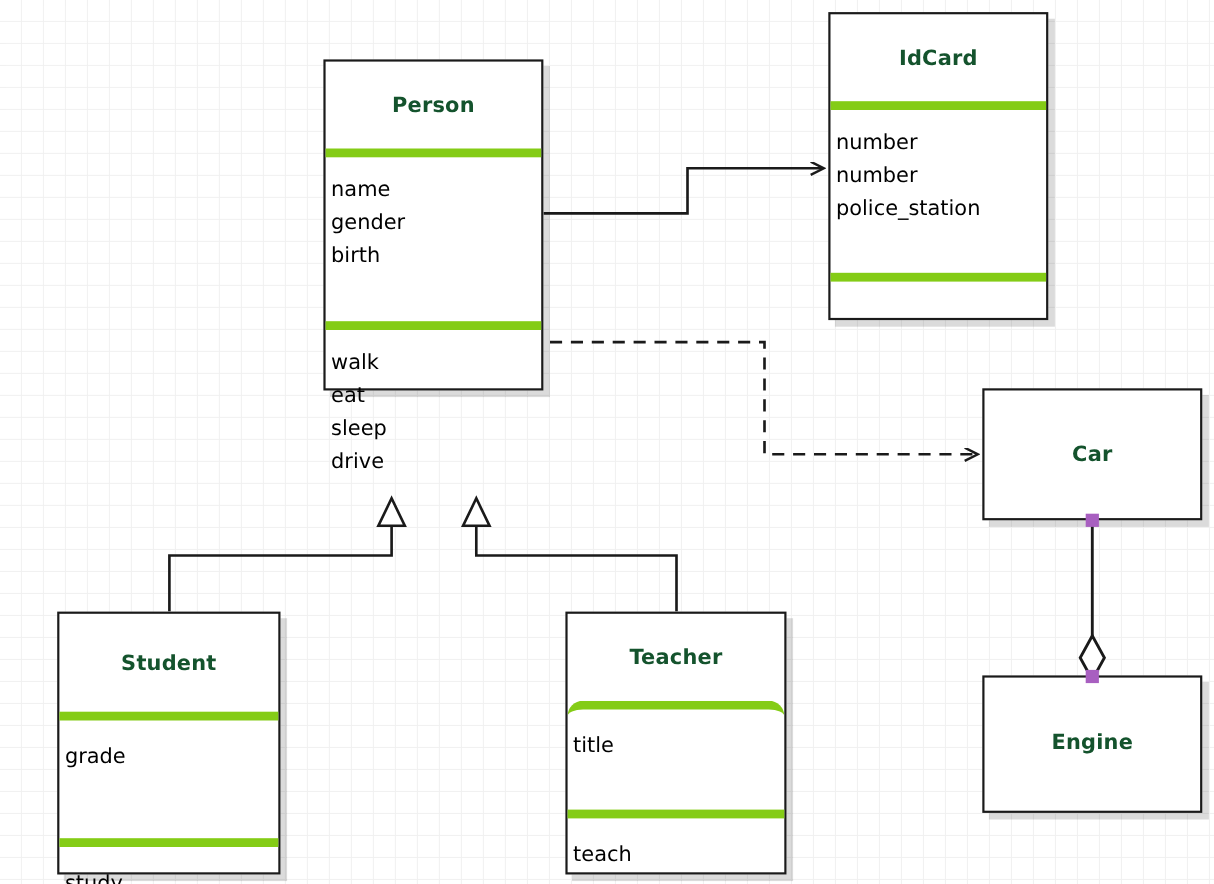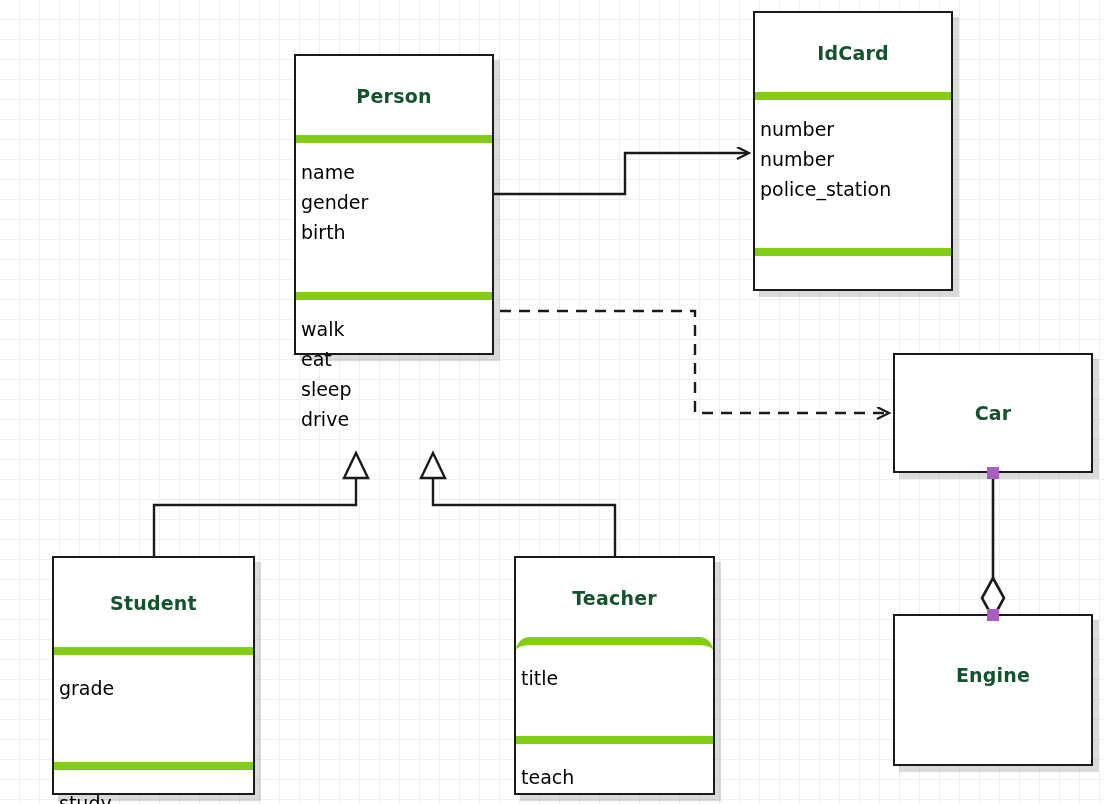--- a/index.html
+++ b/index.html
@@ -135,20 +135,20 @@
     </div>
     <div class="compartment members tight" style="height:82px;">
       <div class="member">teach</div>
     </div>
   </div>
 
   <div class="uml-class" style="left:893px;top:353px;width:200px;height:120px;">
     <div class="compartment cls-title" style="height:116px;">Car</div>
   </div>
 
-  <div class="uml-class" style="left:893px;top:614px;width:200px;height:152px;">
+  <div class="uml-class" style="left:893px;top:614px;width:200px;height:125px;">
     <div class="compartment cls-title" style="height:117px;">Engine</div>
   </div>
 
   <div class="handle" style="left:987px;top:467px;"></div>
   <div class="handle" style="left:987px;top:609px;"></div>
 
 </div>
 
 </body></html>

